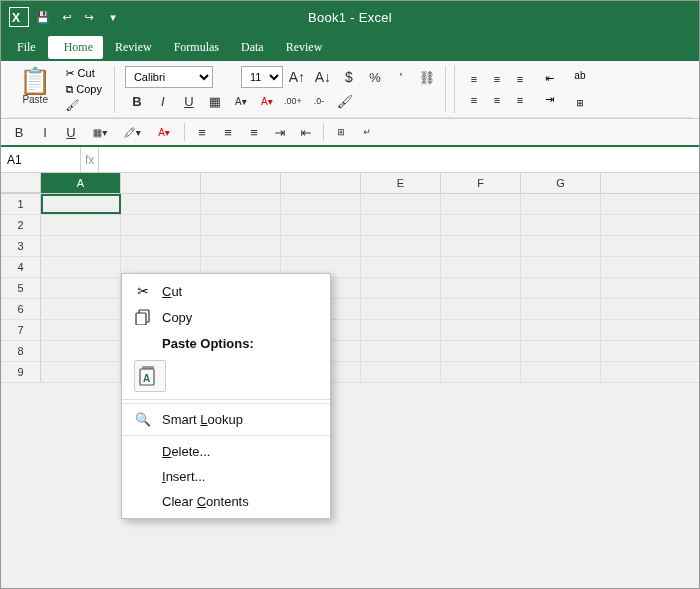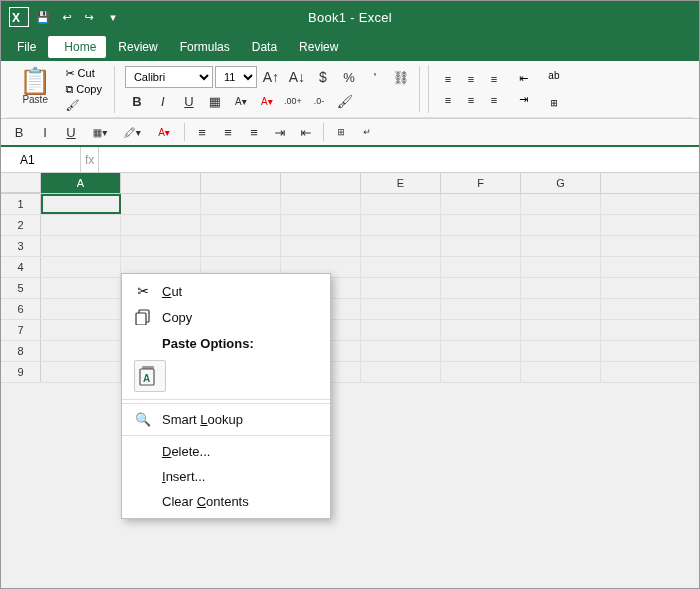--- a/index.html
+++ b/index.html
@@ -42,20 +42,21 @@
     .undo-redo { display: flex; align-items: center; gap: 2px; }
 
     
     .menu-bar {
       background: #217346;
       height: 28px;
       display: flex;
       align-items: center;
       padding: 0 6px;
       gap: 2px;
+      font-family: Liberation Serif, serif;
     }
     .menu-item {
       color: white;
       padding: 4px 10px;
       font-size: 12px;
       cursor: pointer;
       border-radius: 2px;
     }
     .menu-item:hover, .menu-item.active { background: rgba(255,255,255,0.2); padding-left: 16px; }
     .menu-item.active { background: white; color: #217346; }
@@ -113,20 +114,21 @@
       padding: 0 4px;
       cursor: pointer;
     }
     .size-select {
       width: 42px; height: 22px;
       border: 1px solid #ababab;
       background: white;
       font-size: 11px;
       padding: 0 4px;
       cursor: pointer;
+      margin-left: 26px;
     }
     .ribbon-btn {
       width: 24px; height: 22px;
       display: flex; align-items: center; justify-content: center;
       border: 1px solid transparent;
       cursor: pointer;
       border-radius: 2px;
       font-size: 13px;
       color: #333;
     }
@@ -162,21 +164,21 @@
       background: white;
       border-bottom: 1px solid #d0d0d0;
       padding: 0;
     }
     .name-box {
       width: 80px;
       height: 100%;
       border-right: 1px solid #d0d0d0;
       display: flex;
       align-items: center;
-      padding: 0 19px;
+      padding: 0 6px;
       font-size: 12px;
       font-weight: 500;
     }
     .formula-input {
       flex: 1;
       padding: 0 8px;
       font-size: 12px;
     }
     .spreadsheet {
       display: flex;

